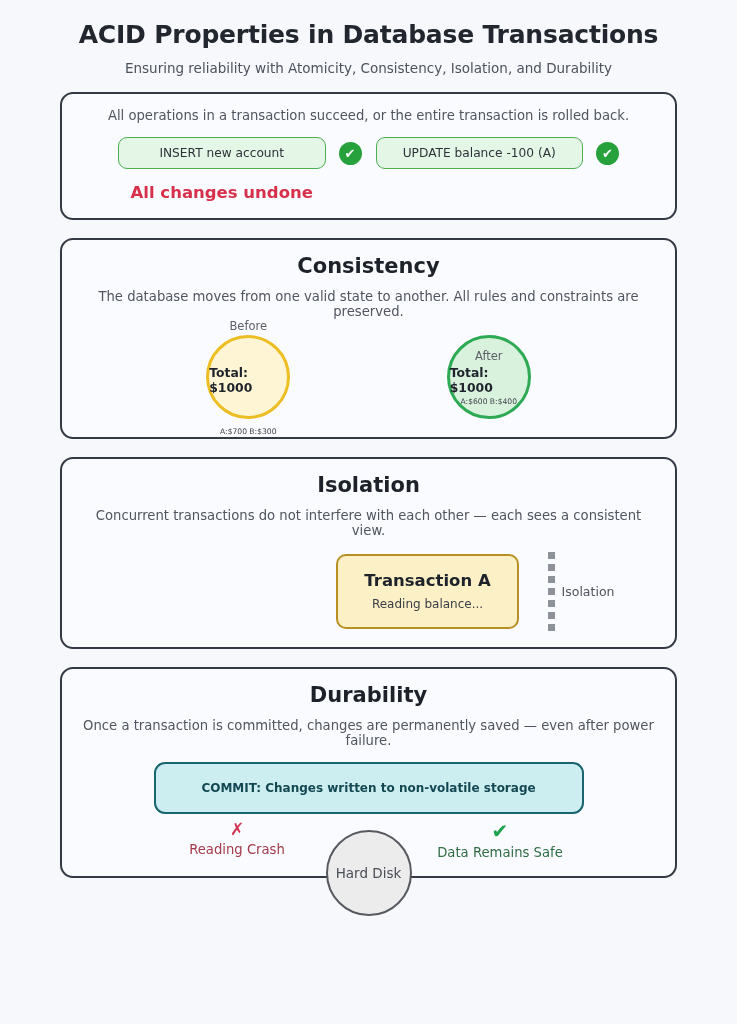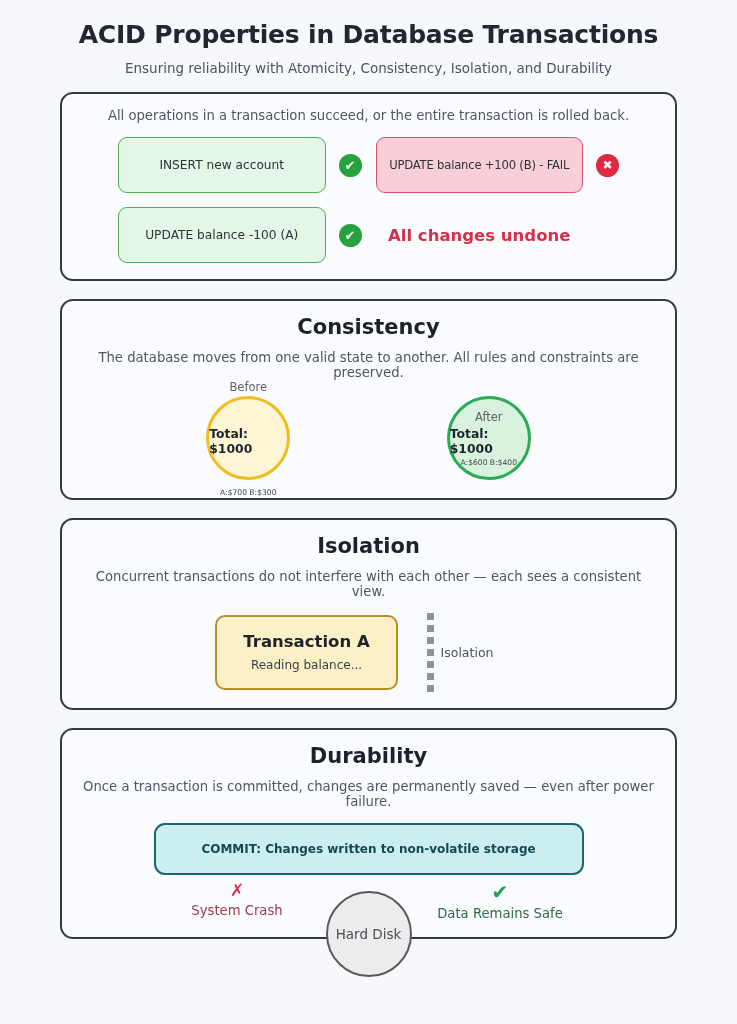--- a/index.html
+++ b/index.html
@@ -55,21 +55,21 @@
     grid-template-columns: 1fr 1fr;
     row-gap: 14px;
     column-gap: 14px;
     padding: 0 40px;
   }
   .atom-cell { display: flex; align-items: center; gap: 13px; }
   .op-box {
     flex: 1;
     text-align: center;
     font-size: 12.2px;
-    padding: 20px 6px;
+    padding: 8px 6px;
     border-radius: 9px;
     white-space: nowrap;
   }
   .op-box.ok { background: #e4f7e6; border: 1.6px solid #4caf54; color: #2d3239; }
   .op-box.fail {
     background: #f8cfd6; border: 1.6px solid #d9526c; color: #2d3239;
     font-size: 11.6px; letter-spacing: -0.2px;
   }
   .badge {
     width: 23px; height: 23px; border-radius: 50%;
@@ -97,21 +97,21 @@
   }
   .state-circle.before { background: #fdf5d3; border: 3px solid #edbe23; gap: 32px; }
   .state-circle.after  { background: #d9f2de; border: 3px solid #2eaa55; }
   .state-label { font-size: 11.5px; color: #5e6068; }
   .state-total { font-size: 12.4px; font-weight: bold; color: #1f232b; }
   .state-detail { font-size: 7.6px; color: #3f434b; }
 
   
   .iso-row {
     display: flex; align-items: center;
-    justify-content: center; gap: 0; padding: 0 16px;
+    justify-content: flex-end; gap: 0; padding: 0 16px;
   }
   .txn-box {
     width: 183px;
     background: #fbf0c6;
     border: 2.5px solid #b78f22;
     border-radius: 10px;
     padding: 15px 8px 16px 8px;
     text-align: center;
   }
   .txn-title { font-size: 16.5px; font-weight: bold; color: #1e222a; margin-bottom: 7px; }
@@ -174,24 +174,20 @@
   <section class="card">
     <div class="card-desc">All operations in a transaction succeed, or the entire transaction is rolled back.</div>
 
     <div class="atom-grid">
 
       <div class="atom-cell">
         <div class="op-box ok">INSERT new account</div>
         <div class="badge ok">✔</div>
       </div>
 
-      <div class="atom-cell">
-        <div class="op-box fail">UPDATE balance +100 (B) - FAIL</div>
-        <div class="badge no">✖</div>
-      </div>
 
       <div class="atom-cell">
         <div class="op-box ok">UPDATE balance -100 (A)</div>
         <div class="badge ok">✔</div>
       </div>
 
       <div class="atom-cell">
         <div class="undone">All changes undone</div>
         <div class="undone-spacer"></div>
       </div>
@@ -247,21 +243,21 @@
   <section class="card">
     <div class="card-title">Durability</div>
     <div class="card-desc">Once a transaction is committed, changes are permanently saved — even after power failure.</div>
 
     <div class="dur-wrap">
       <div class="commit-box">COMMIT: Changes written to non-volatile storage</div>
 
       <div class="dur-bottom">
         <div class="dur-item">
           <div class="dur-icon bad">✗</div>
-          <div class="dur-text bad">System Crash</div>
+          <div class="dur-text bad">Reading Crash</div>
         </div>
 
         <div class="dur-item">
           <div class="dur-icon good">✔</div>
           <div class="dur-text good">Data Remains Safe</div>
         </div>
       </div>
 
       <div class="disk">Hard Disk</div>
     </div>

